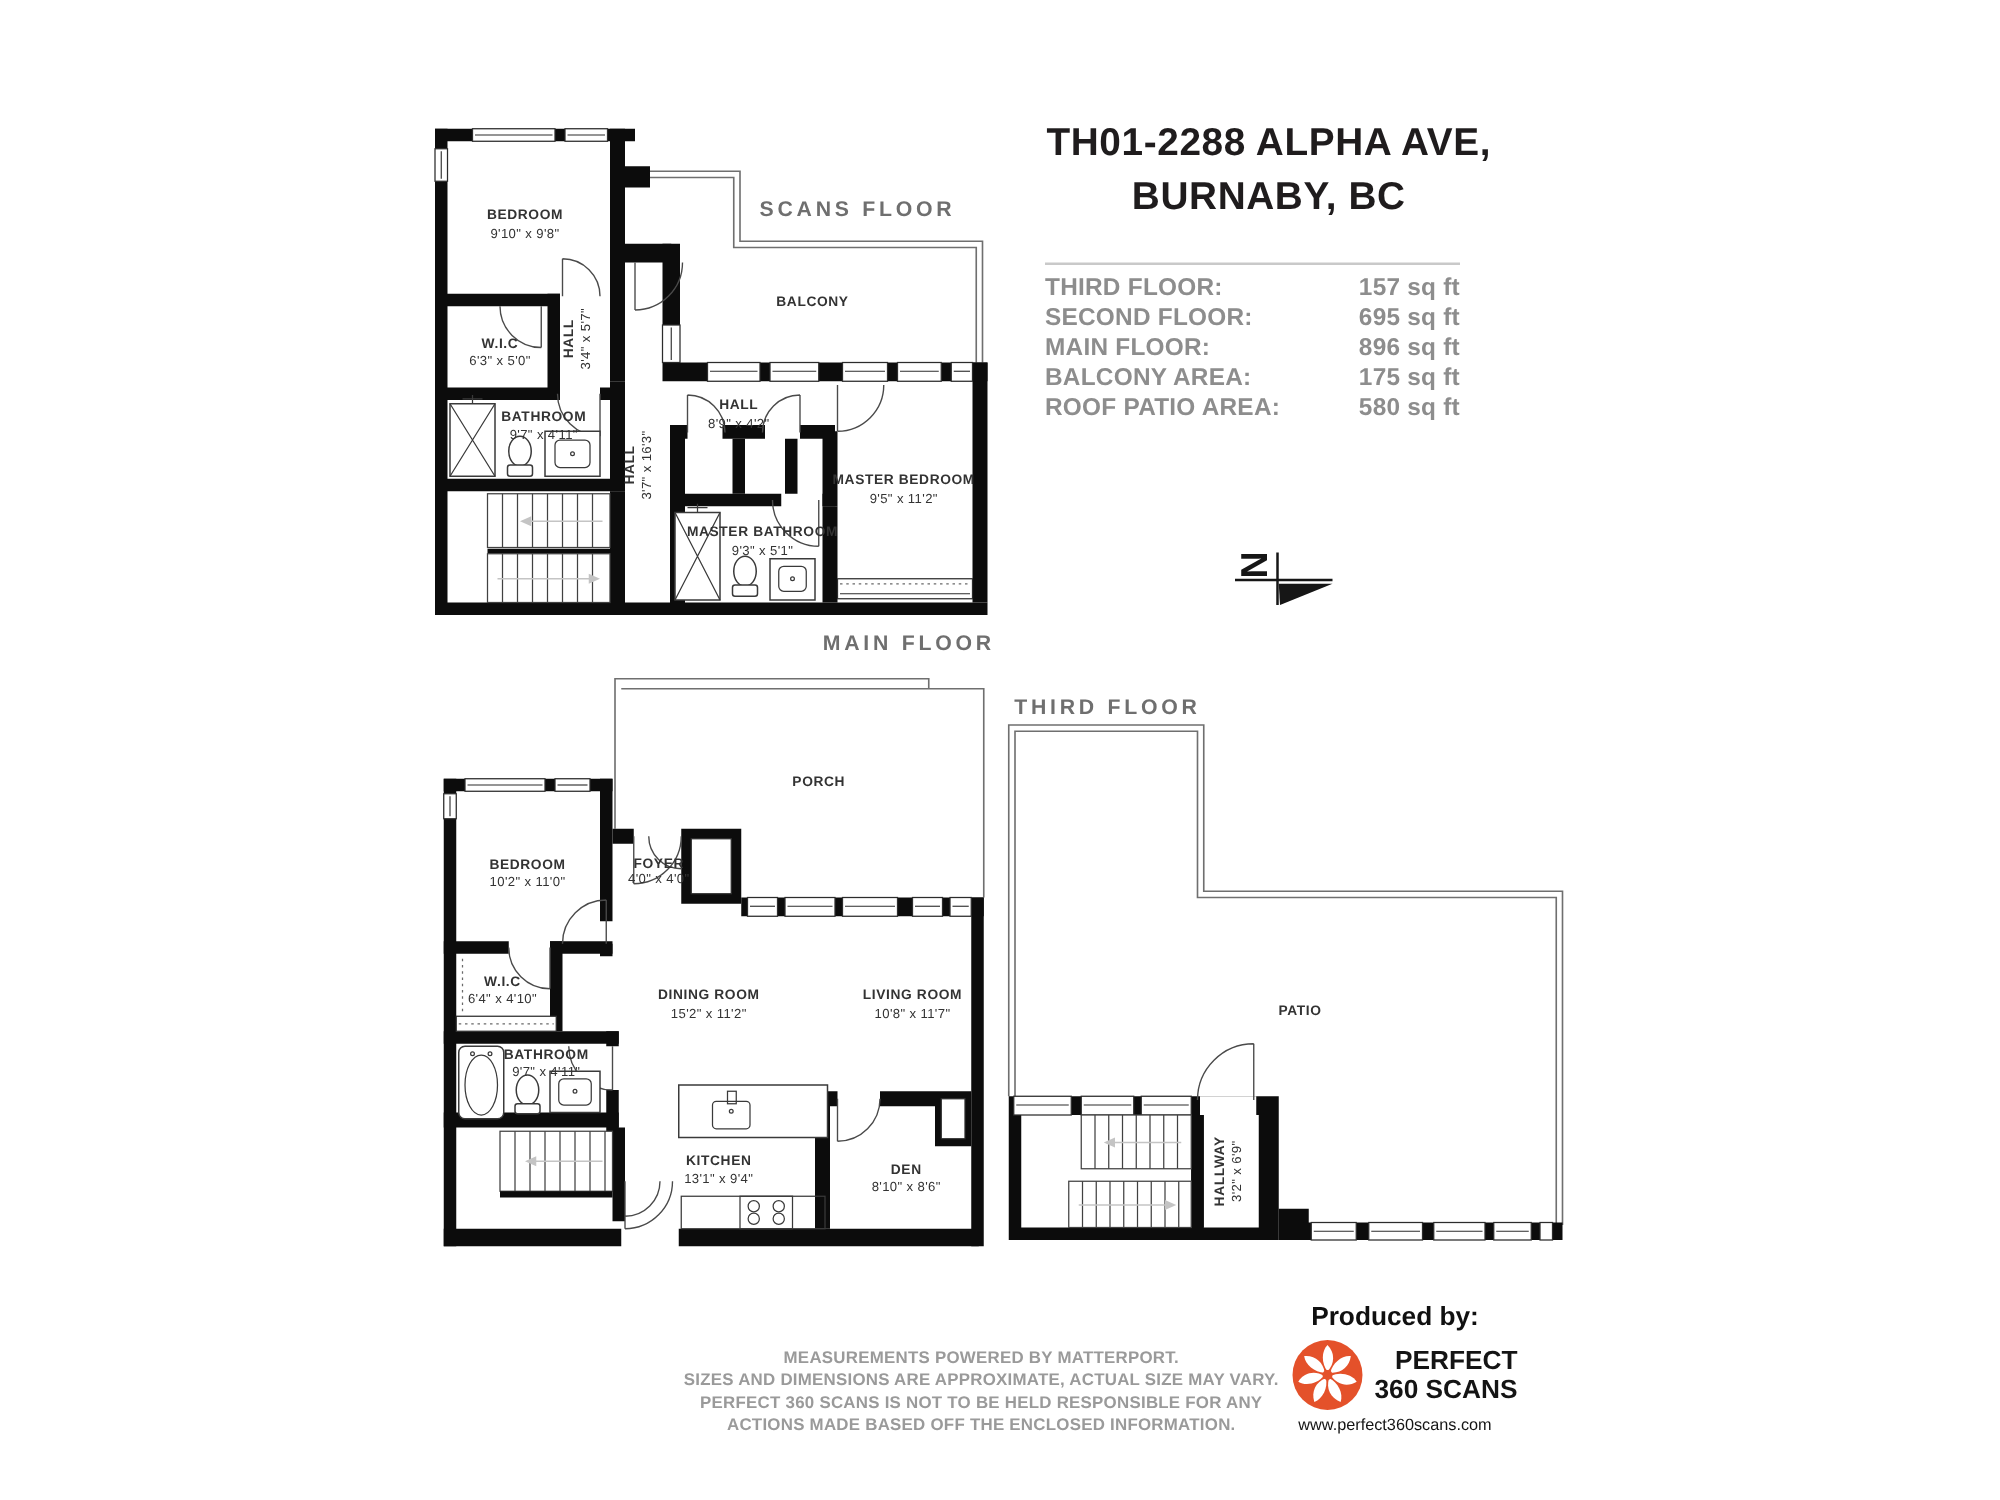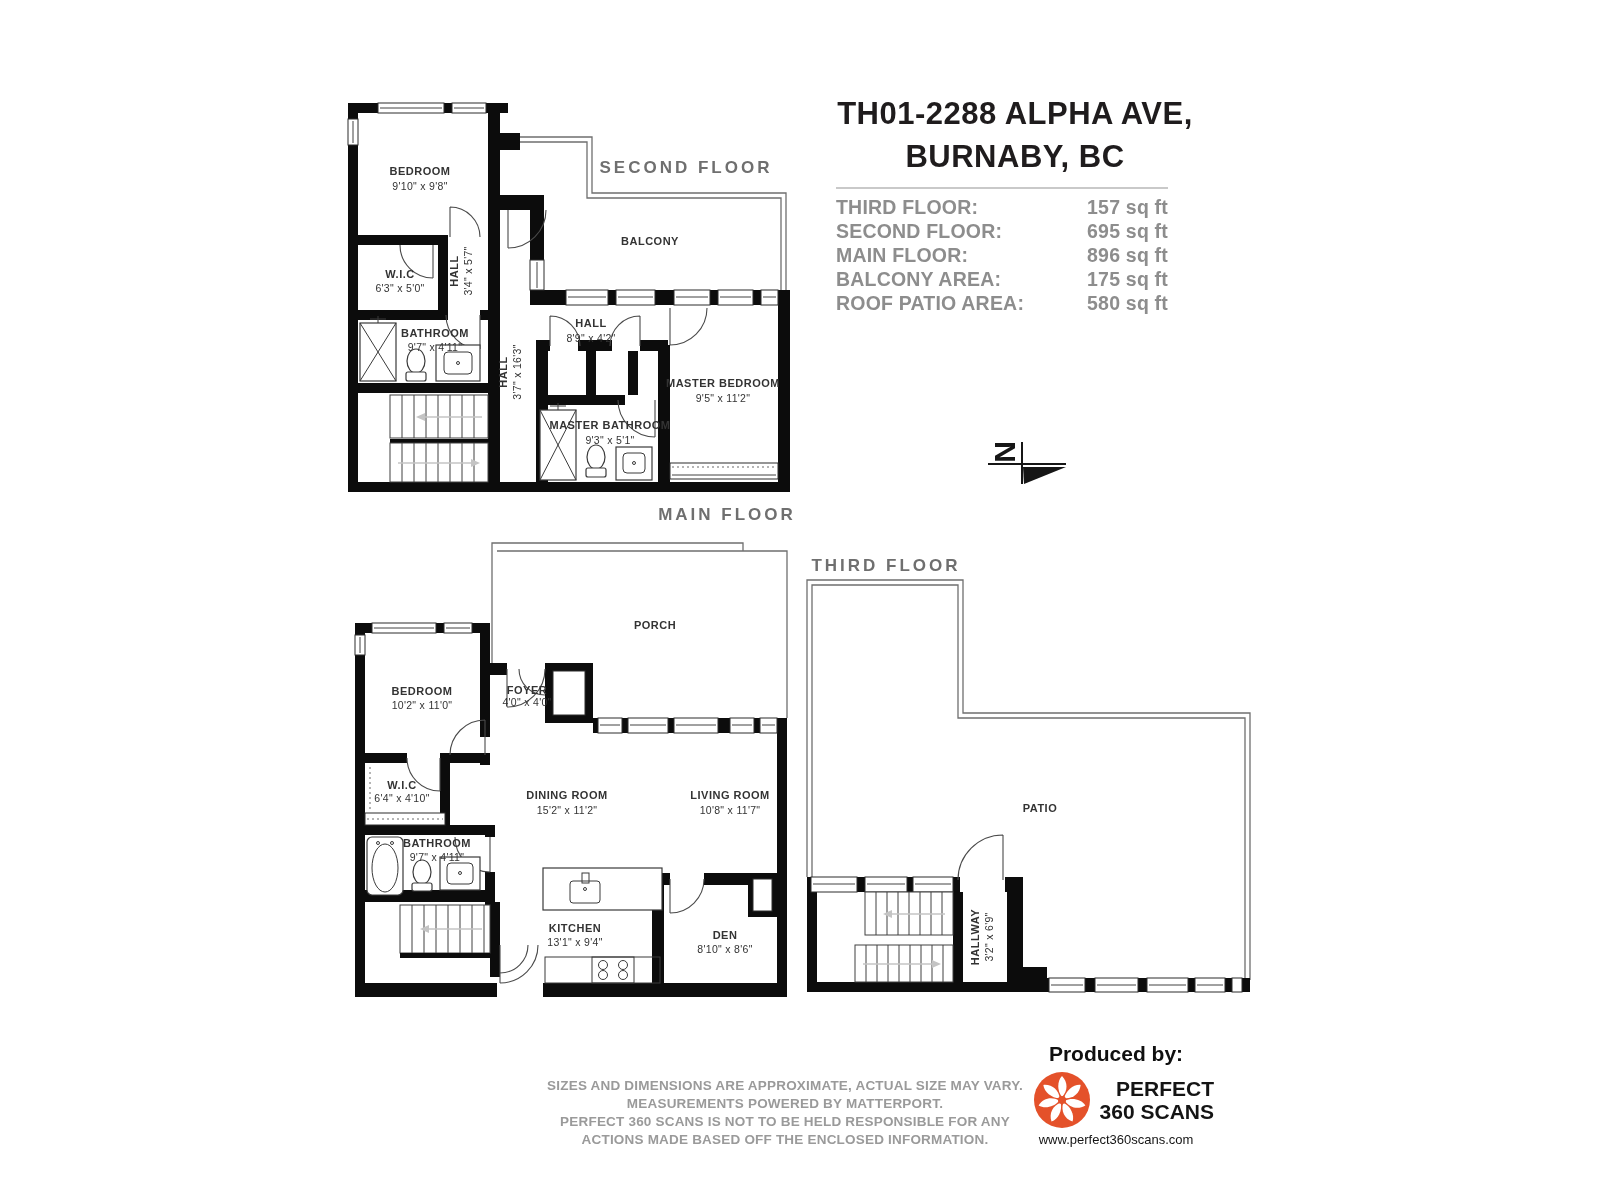--- a/index.html
+++ b/index.html
@@ -1,20 +1,20 @@
 <!DOCTYPE html>
 <html><head>
 <meta charset="utf-8">
 <style>
   html,body{margin:0;padding:0;background:#ffffff;}
   #canvas{position:relative;width:1600px;height:1200px;background:#fff;overflow:hidden;
           font-family:"Liberation Sans",sans-serif;}
   .title-block{position:absolute;left:798px;top:92px;width:434px;text-align:center;
     font-weight:800;font-size:31px;line-height:43px;color:#1f1c1d;letter-spacing:.5px;}
-  .stats{position:absolute;left:836px;top:187px;width:332px;border-top:2px solid #c9c9c9;padding-top:6px;}
+  .stats{position:absolute;left:836px;top:210px;width:332px;border-top:2px solid #c9c9c9;padding-top:6px;}
   .stat-row{display:flex;justify-content:space-between;font-weight:700;font-size:19.5px;
     line-height:24px;color:#8d8d8d;letter-spacing:.2px;}
   .floor-title{position:absolute;transform:translateX(-50%);font-weight:600;font-size:17px;
     color:#6f6f6f;letter-spacing:3px;white-space:nowrap;}
   .disclaimer{position:absolute;left:785px;top:1077px;transform:translateX(-50%);text-align:center;
     font-weight:700;font-size:13.5px;line-height:18px;color:#9a9a9a;letter-spacing:.2px;white-space:nowrap;}
   .producer{position:absolute;left:1018px;top:1042px;width:196px;text-align:center;}
   .produced-by{font-weight:700;font-size:21px;color:#101010;}
   .brand-row{display:flex;align-items:center;justify-content:flex-end;gap:7px;margin-top:3px;}
   .brand-name{font-weight:700;font-size:21px;line-height:23px;color:#141414;text-align:right;white-space:nowrap;}
@@ -64,21 +64,21 @@
     <div class="stat-row">
       <span>BALCONY AREA:</span>
       <span>175 sq ft</span>
     </div>
     <div class="stat-row">
       <span>ROOF PATIO AREA:</span>
       <span>580 sq ft</span>
     </div>
   </div>
 
-  <div class="floor-title" style="left:686px;top:158px;">SECOND FLOOR</div>
+  <div class="floor-title" style="left:686px;top:158px;">SCANS FLOOR</div>
   <div class="floor-title" style="left:706px;top:505px;margin-left:21px;">MAIN FLOOR</div>
   <div class="floor-title" style="left:886px;top:556px;">THIRD FLOOR</div>
 
   <svg class="plan" style="left:340px;top:95px;" width="460" height="400" viewBox="0 0 460 400">
     <g>
       <path class="thin" d="M180 42 H252 V98 H446 V195"></path>
       <path class="thin" d="M180 47 H247 V103 H441 V195"></path>
     </g>
     <g>
       <rect class="wall" x="8" y="8" width="160" height="10"></rect>
@@ -372,22 +372,22 @@
   </svg>
 
   <svg class="plan" style="left:958px;top:420px;" width="120" height="75" viewBox="0 0 120 75">
     <text x="46" y="32" transform="rotate(-90 46 32)" text-anchor="middle" dominant-baseline="central" style="font:700 30px &quot;Liberation Sans&quot;,sans-serif;fill:#161616;">N</text>
     <line x1="30" y1="44" x2="108" y2="44" stroke="#161616" stroke-width="2"></line>
     <line x1="64" y1="22" x2="64" y2="64" stroke="#161616" stroke-width="2"></line>
     <polygon points="65,47 108,47 66,64" fill="#161616"></polygon>
   </svg>
 
   <div class="disclaimer">
+    <div>MEASUREMENTS POWERED BY MATTERPORT.</div>
     <div>SIZES AND DIMENSIONS ARE APPROXIMATE, ACTUAL SIZE MAY VARY.</div>
-    <div>MEASUREMENTS POWERED BY MATTERPORT.</div>
     <div>PERFECT 360 SCANS IS NOT TO BE HELD RESPONSIBLE FOR ANY</div>
     <div>ACTIONS MADE BASED OFF THE ENCLOSED INFORMATION.</div>
   </div>
 
   <div class="producer">
     <div class="produced-by">Produced by:</div>
     <div class="brand-row">
       <svg width="62" height="62" viewBox="0 0 62 62">
         <circle cx="31" cy="31" r="28" fill="#e4512a"></circle>
         <g fill="#ffffff">

